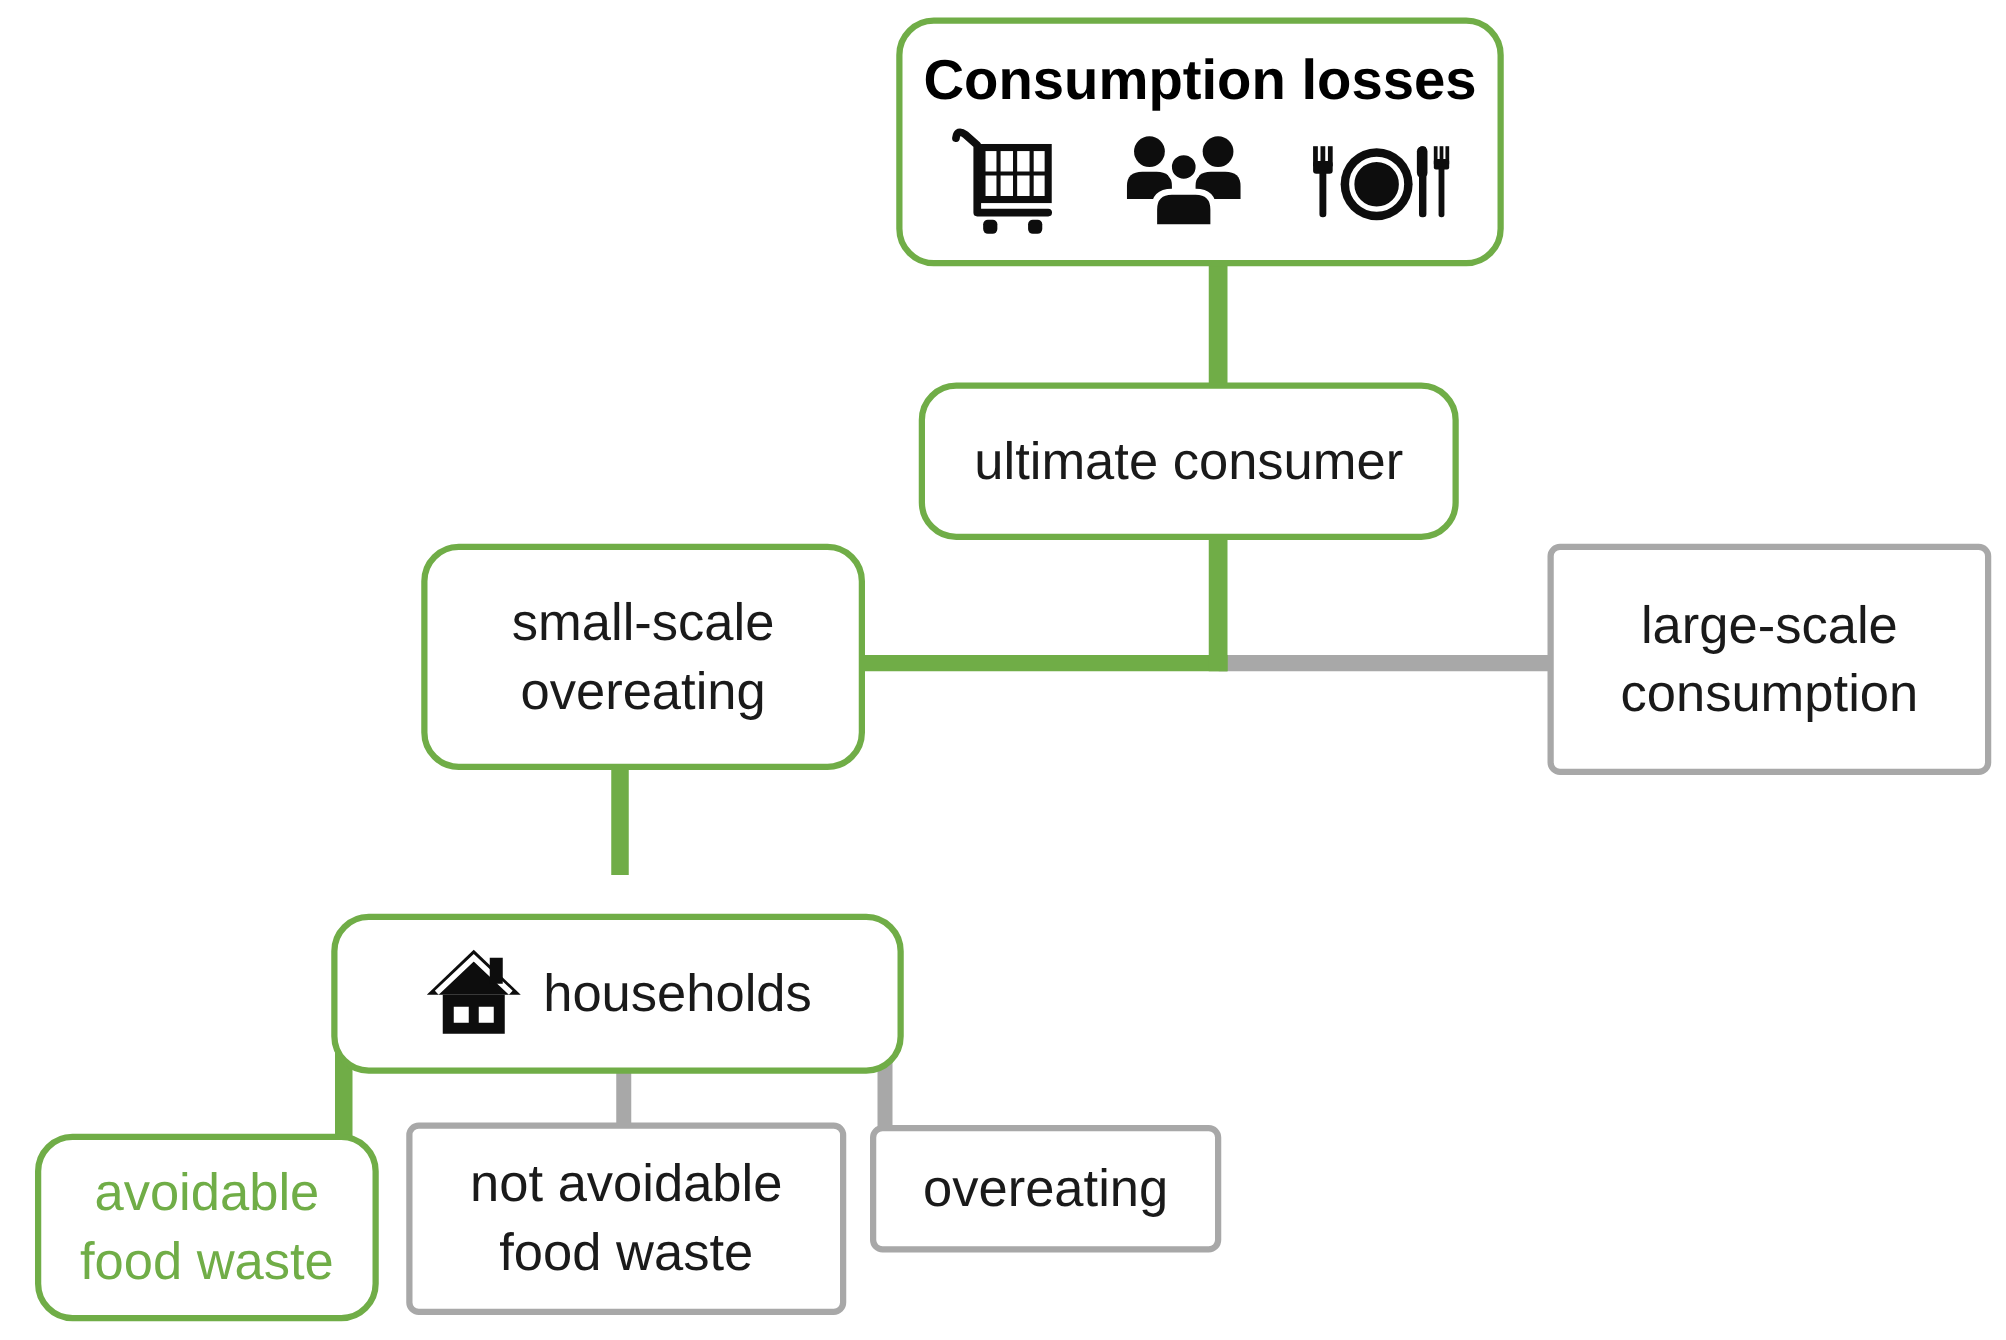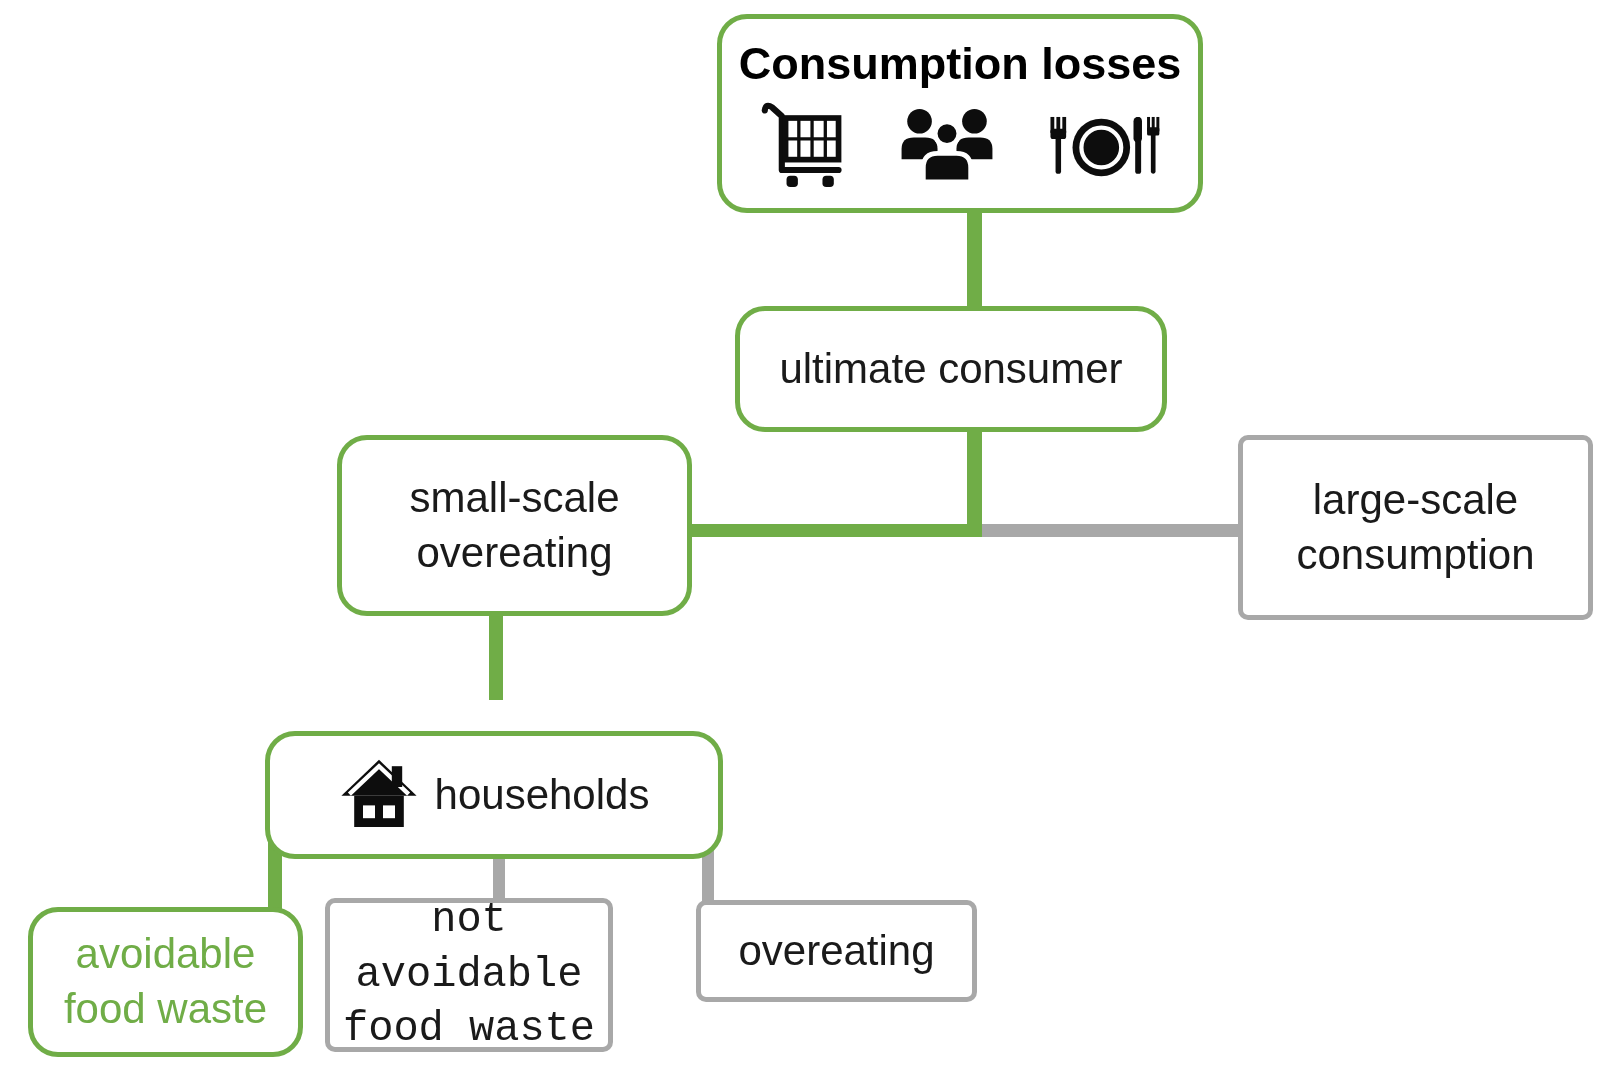--- a/index.html
+++ b/index.html
@@ -112,21 +112,21 @@
       </svg>
       <div class="box-label">households</div>
     </div>
   </div>
 
   <div class="box green-border" style="left:18px; top:907px; width:275px; height:150px;margin-left:10px;">
     <div class="box-label green-text">avoidable
 food waste</div>
   </div>
 
-  <div class="box gray-border" style="left:325px; top:898px; width:288px; height:154px;font-family:Liberation Mono, monospace;">
+  <div class="box gray-border" style="left:325px; top:898px; width:352px; height:154px;">
     <div class="box-label">not avoidable
 food waste</div>
   </div>
 
   <div class="box gray-border" style="left:696px; top:900px; width:281px; height:102px;">
     <div class="box-label">overeating</div>
   </div>
 
 </div>
 

